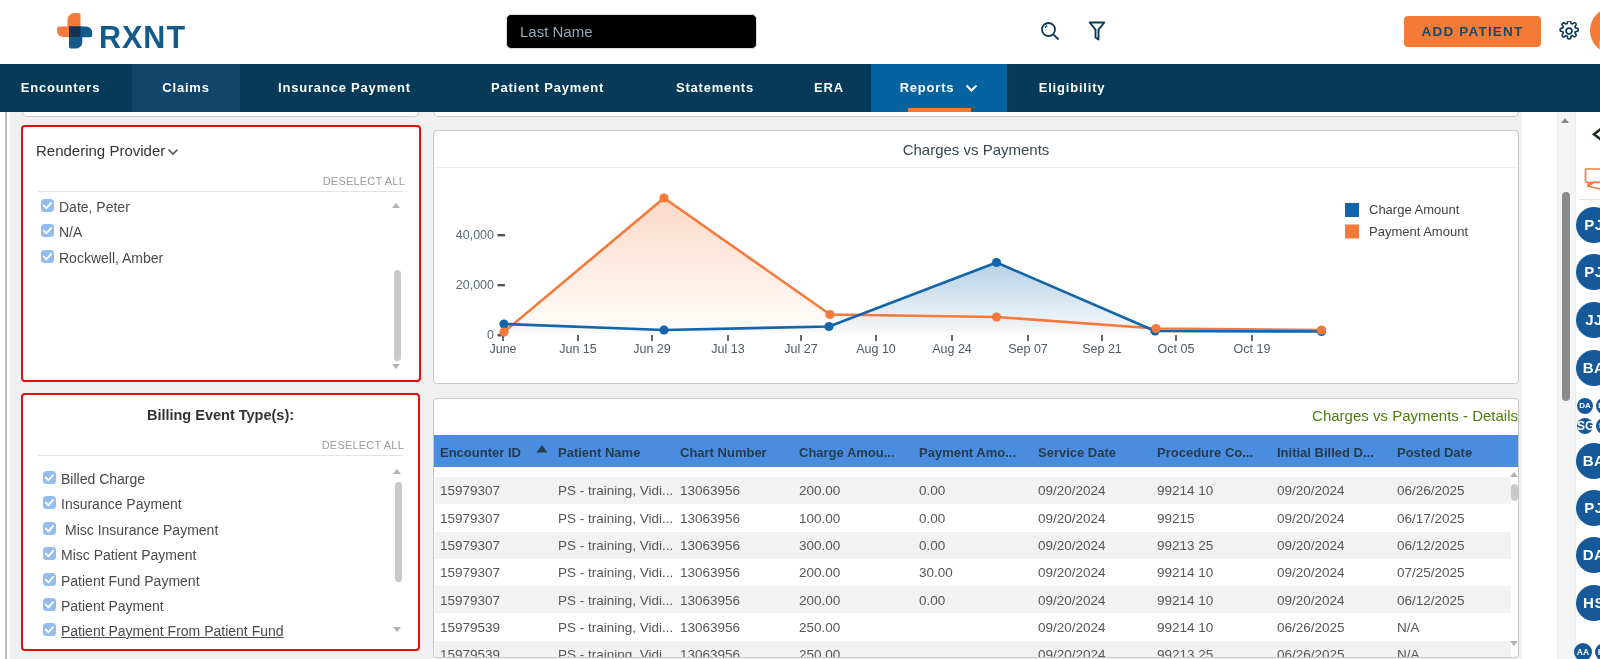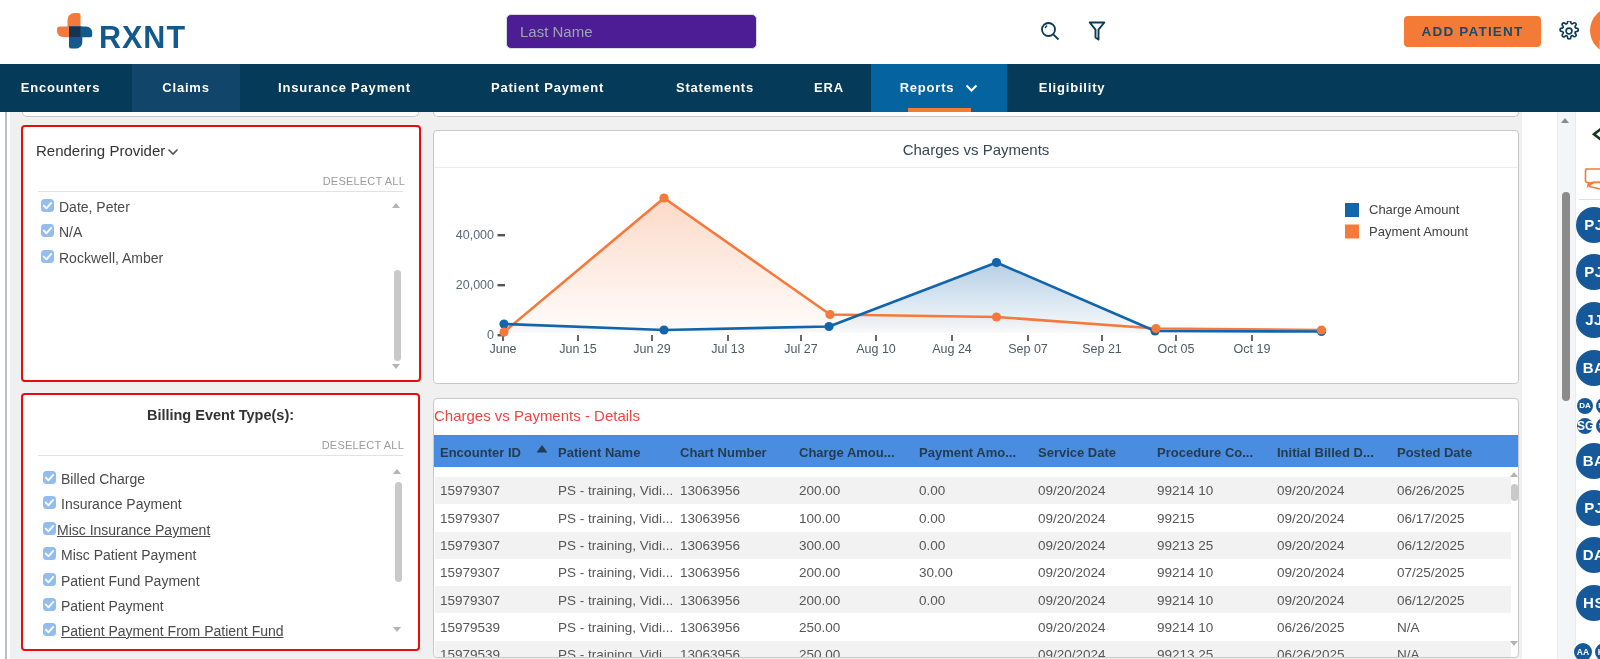--- a/index.html
+++ b/index.html
@@ -1,21 +1,21 @@
 <!DOCTYPE html>
 <html><head>
 <meta charset="utf-8">
 <style>
 * { margin:0; padding:0; box-sizing:border-box; }
 html,body { width:1600px; height:659px; overflow:hidden; font-family:"Liberation Sans", sans-serif; background:#fff; }
 .abs { position:absolute; }
 #page { position:relative; width:1600px; height:659px; }
 
 #header { position:absolute; left:0; top:0; width:1600px; height:64px; background:#fff;margin-left:40px; }
-.input { position:absolute; top:14px; height:35px; border:1px solid #d7dde2; border-radius:5px; background:#4c1d95; color:#9aa7b2; font-size:15px; line-height:33px; padding-left:13px; }
+.input { position:absolute; top:14px; height:35px; border:1px solid #d7dde2; border-radius:5px; background:#000000; color:#9aa7b2; font-size:15px; line-height:33px; padding-left:13px; }
 #btn-add { position:absolute; left:1364px; top:16px; width:137px; height:31px; background:#f47b35; border-radius:4px; color:#174a6b; font-weight:bold; font-size:13.5px; letter-spacing:1.2px; text-align:center; line-height:31px; }
 
 #nav { position:absolute; left:0; top:64px; width:1600px; height:48px; background:#053a58; }
 .navitem { position:absolute; top:0; height:48px; line-height:48px; color:#fff; font-size:13px; font-weight:600; letter-spacing:0.8px; text-align:center; }
 
 #content { position:absolute; left:0; top:112px; width:1600px; height:547px; background:#f0f0f0; }
 .card { position:absolute; background:#fff; border-radius:4px; }
 .redcard { border:2px solid #e60d0d; }
 .greycard { border:1px solid #c8c8c8; }
 .chk { position:absolute; width:13px; height:13px; background:#93bdee; border-radius:3.5px; }
@@ -145,21 +145,21 @@
         <svg width="13" height="13" viewBox="0 0 13 13">
           <path d="M2.8 6.6 l2.6 2.7 l4.8-5.4" stroke="#fff" stroke-width="1.9" fill="none" stroke-linecap="round" stroke-linejoin="round"></path>
         </svg>
       </div>
     <div class="cbl" style="left:38px; top:101px;">Insurance Payment</div>
     <div class="chk" style="left:20px; top:127px;">
         <svg width="13" height="13" viewBox="0 0 13 13">
           <path d="M2.8 6.6 l2.6 2.7 l4.8-5.4" stroke="#fff" stroke-width="1.9" fill="none" stroke-linecap="round" stroke-linejoin="round"></path>
         </svg>
       </div>
-    <div class="cbl" style="left:34px; top:127px;text-decoration:underline;">Misc Insurance Payment</div>
+    <div class="cbl" style="left:42px; top:127px;">Misc Insurance Payment</div>
     <div class="chk" style="left:20px; top:152px;">
         <svg width="13" height="13" viewBox="0 0 13 13">
           <path d="M2.8 6.6 l2.6 2.7 l4.8-5.4" stroke="#fff" stroke-width="1.9" fill="none" stroke-linecap="round" stroke-linejoin="round"></path>
         </svg>
       </div>
     <div class="cbl" style="left:38px; top:152px;">Misc Patient Payment</div>
     <div class="chk" style="left:20px; top:178px;">
         <svg width="13" height="13" viewBox="0 0 13 13">
           <path d="M2.8 6.6 l2.6 2.7 l4.8-5.4" stroke="#fff" stroke-width="1.9" fill="none" stroke-linecap="round" stroke-linejoin="round"></path>
         </svg>
@@ -255,21 +255,21 @@
       </g>
 
       <rect x="911" y="72" width="14" height="14" fill="#1265ab"></rect>
       <text x="935" y="83" font-size="13" fill="#424242">Charge Amount</text>
       <rect x="911" y="93.5" width="14" height="14" fill="#f4793a"></rect>
       <text x="935" y="104.5" font-size="13" fill="#424242">Payment Amount</text>
     </svg>
   </div>
 
   <div class="card greycard" style="left:433px; top:398px; width:1086px; height:260px; overflow:hidden;">
-    <div class="abs" style="left:0; top:8px; width:100%; text-align:left; font-size:15px; color:#ef4444;">Charges vs Payments - Details</div>
+    <div class="abs" style="left:0; top:8px; width:100%; text-align:right; font-size:15px; color:#4d7c0f;">Charges vs Payments - Details</div>
     <div class="abs" style="left:0px; top:36px; width:1086px; height:32px; background:#4a8de0;"></div>
     <div class="th" style="left:6px; top:46px;">Encounter ID</div>
     <div class="th" style="left:124px; top:46px;">Patient Name</div>
     <div class="th" style="left:246px; top:46px;">Chart Number</div>
     <div class="th" style="left:365px; top:46px;">Charge Amou...</div>
     <div class="th" style="left:485px; top:46px;">Payment Amo...</div>
     <div class="th" style="left:604px; top:46px;">Service Date</div>
     <div class="th" style="left:723px; top:46px;">Procedure Co...</div>
     <div class="th" style="left:843px; top:46px;">Initial Billed D...</div>
     <div class="th" style="left:963px; top:46px;">Posted Date</div>

